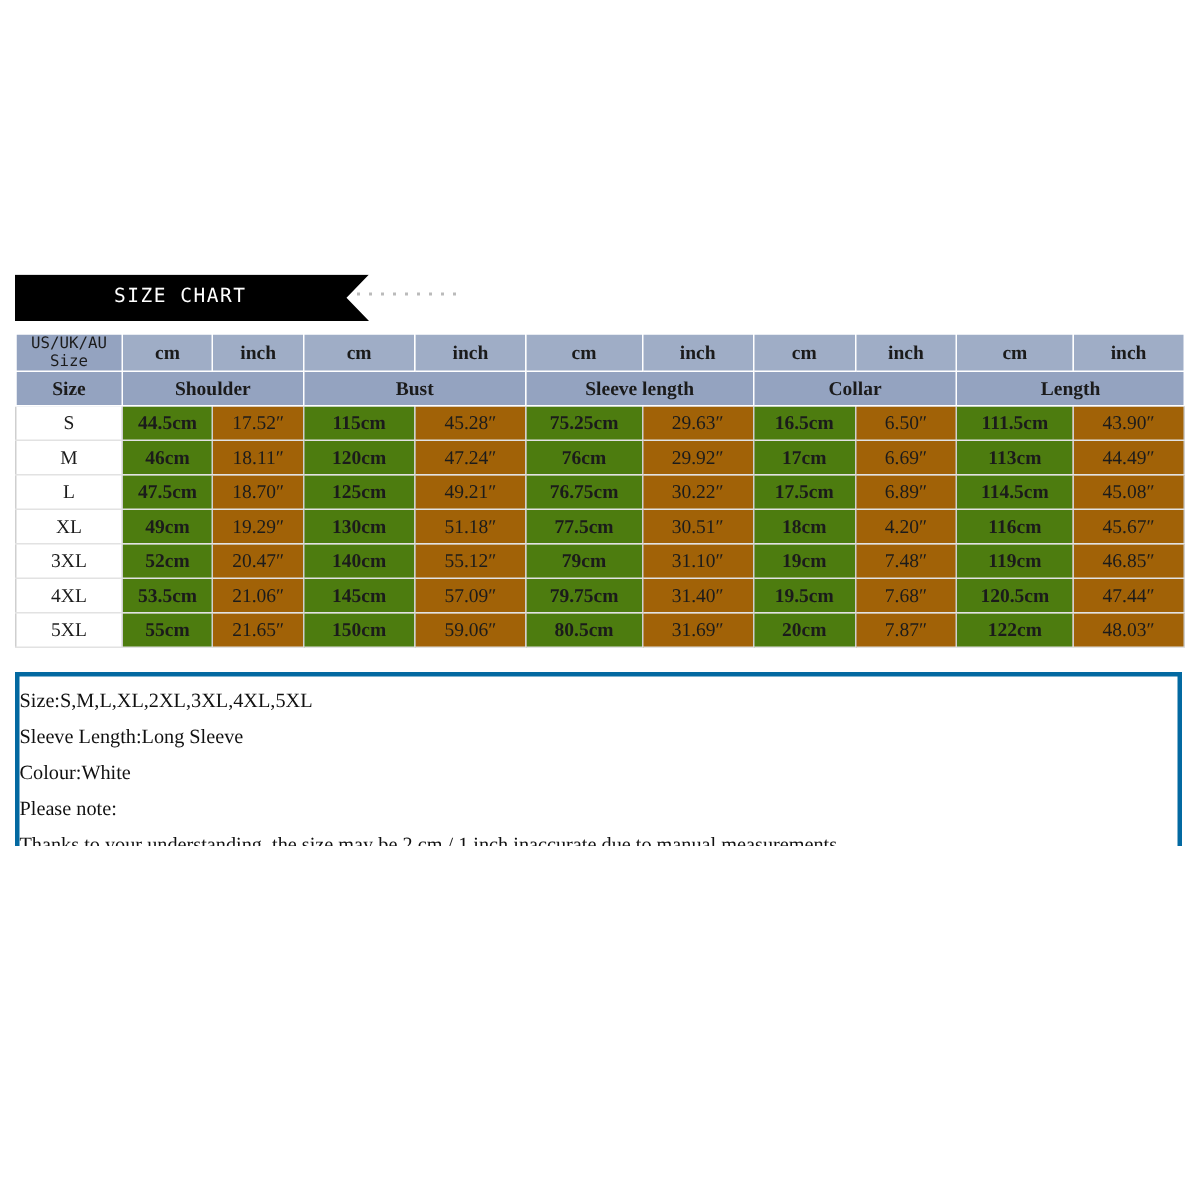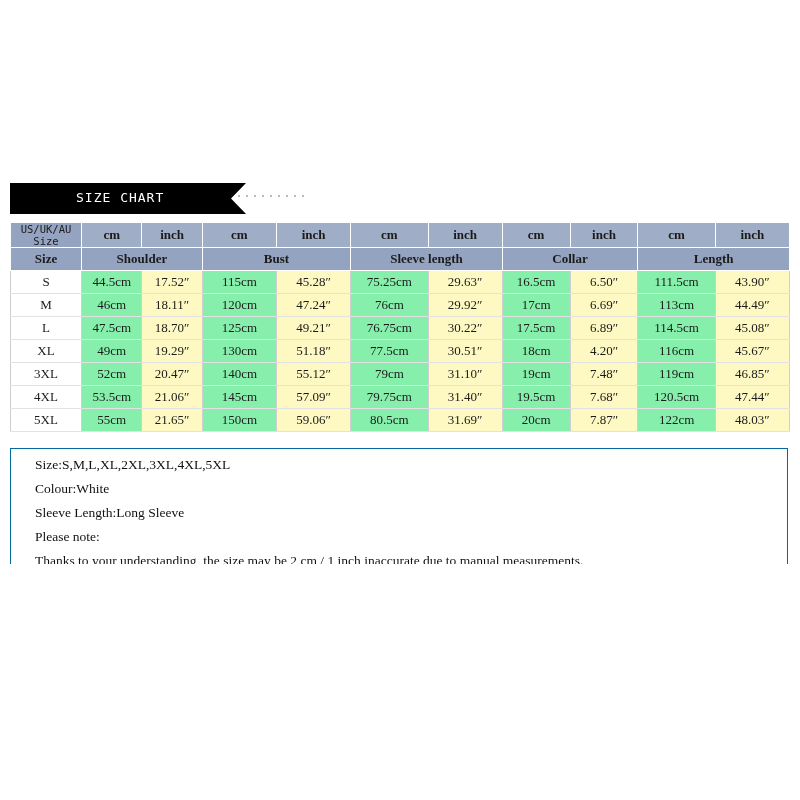--- a/index.html
+++ b/index.html
@@ -94,46 +94,47 @@
     height: 25px;
     font-family: "DejaVu Sans Mono", monospace;
     color: #111111;
   }
 
   .cell-size {
     background: #ffffff;
     font-size: 14px;
   }
   .cell-cm {
-    background: #86efac;
+    background: #4d7c0f;
     font-size: 13.5px;
+    font-weight: bold;
   }
   .cell-in {
-    background: #fef9c3;
+    background: #a16207;
     font-size: 13.5px;
     margin-top: 24px;
   }
 
   .chart tr.datarow td {
     border-left: 1px solid #cfcfcf;
     border-right: 1px solid #cfcfcf;
     border-top: 1px solid #e2e2e2;
     border-bottom: 1px solid #e2e2e2;
   }
 
   
   .notes {
     position: absolute;
     left: 10px;
     top: 448px;
     width: 778px;
     height: 151px;
-    border: 1px solid #0369a1;
+    border: 3px solid #0369a1;
     box-sizing: border-box;
-    padding: 6px 8px 0 24px;
+    padding: 6px 8px 0 0;
     background: #ffffff;
   }
   .notes p {
     margin: 0 0 4px 0;
     font-size: 13.5px;
     color: #111111;
     font-family: "Liberation Serif", serif;
     line-height: 20px;
   }
 </style>
@@ -274,19 +275,19 @@
       <td class="cell-cm">20cm</td>
       <td class="cell-in">7.87″</td>
       <td class="cell-cm">122cm</td>
       <td class="cell-in">48.03″</td>
     </tr>
   </tbody>
     </table>
 
   <div class="notes">
     <p>Size:S,M,L,XL,2XL,3XL,4XL,5XL</p>
+    <p>Sleeve Length:Long Sleeve</p>
     <p>Colour:White</p>
-    <p>Sleeve Length:Long Sleeve</p>
     <p>Please note:</p>
     <p>Thanks to your understanding, the size may be 2 cm / 1 inch inaccurate due to manual measurements.</p>
   </div>
 
 </div>
 
 </body></html>

